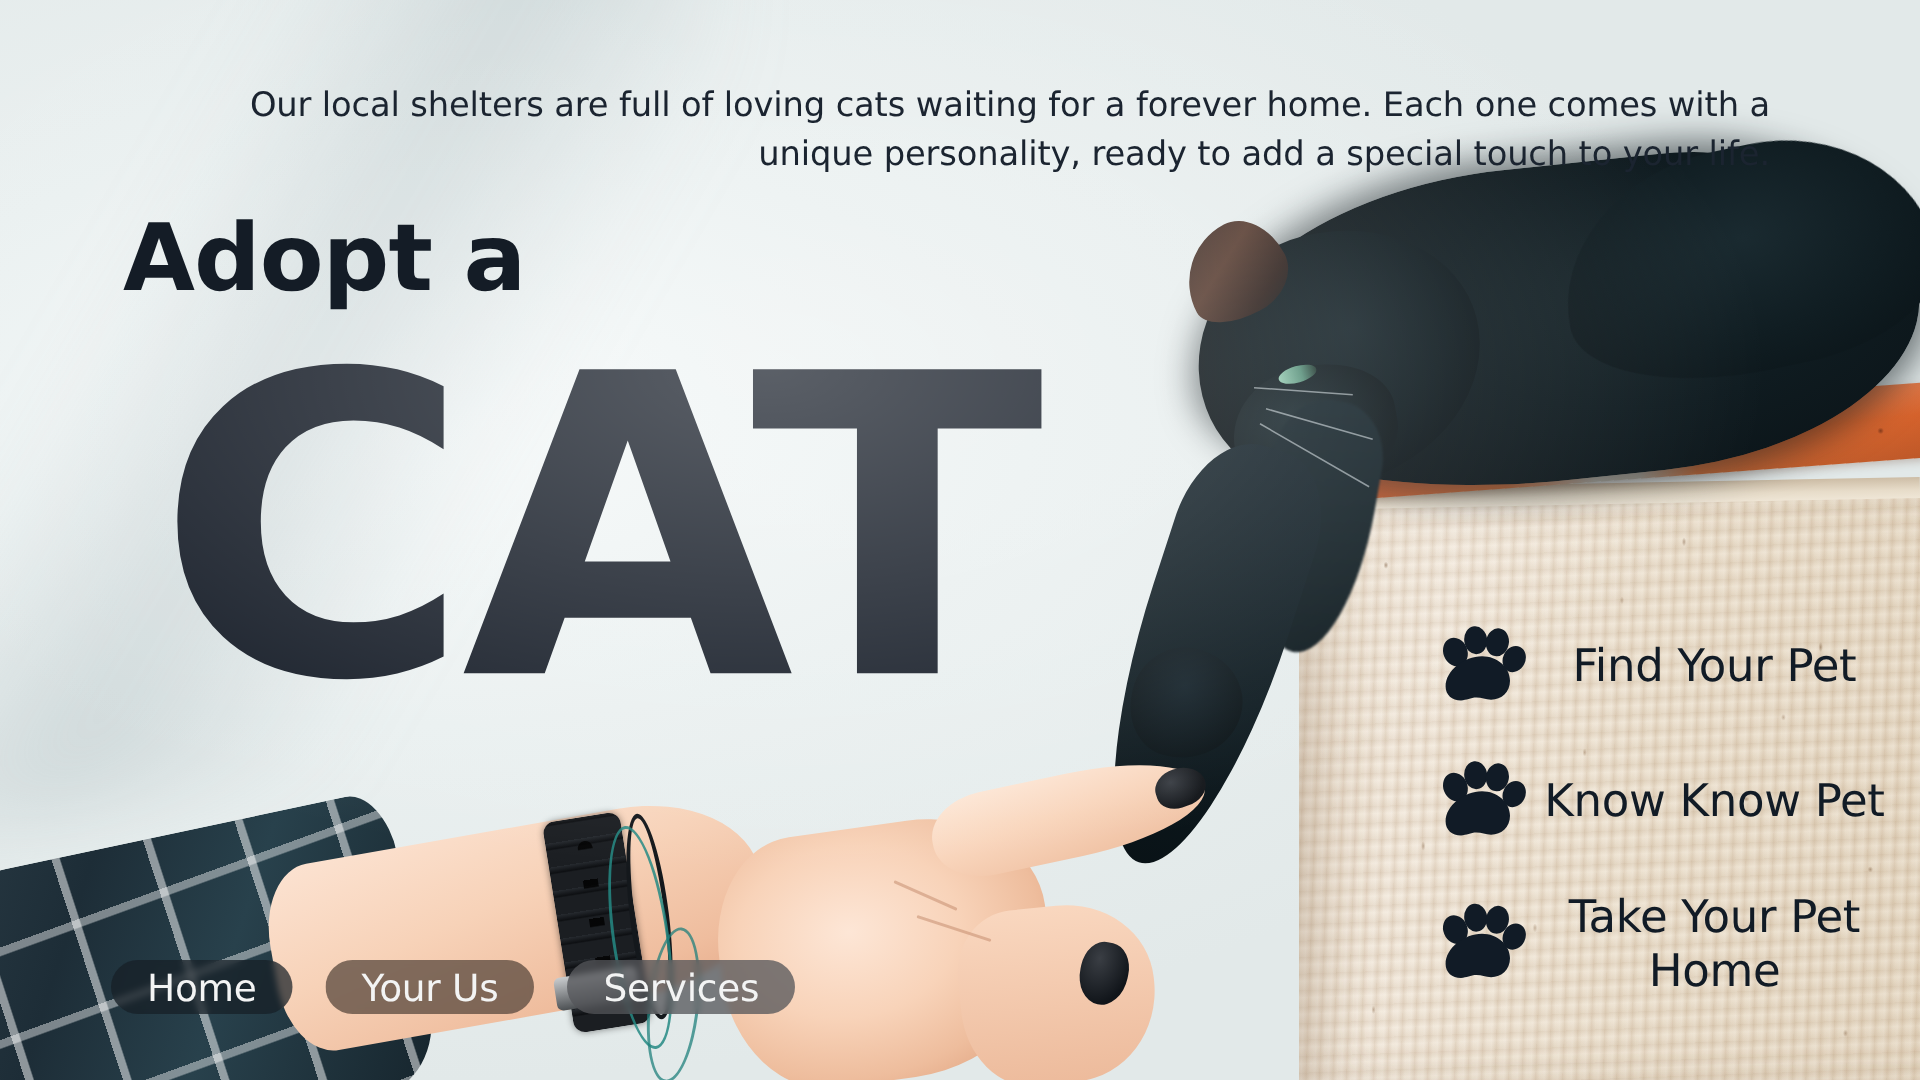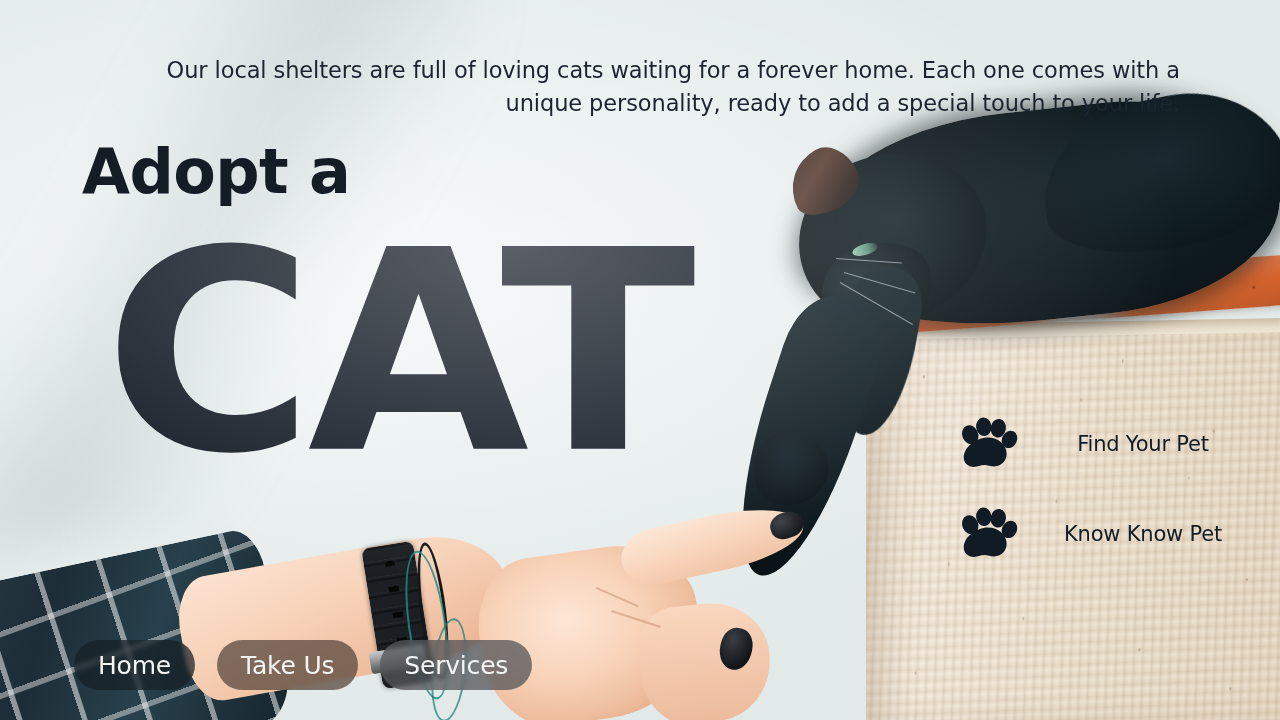--- a/index.html
+++ b/index.html
@@ -259,28 +259,28 @@
 
   
   .features{ position:absolute; left:958px; top:414px; width:300px; }
   .feature{
     display:flex; align-items:center; gap:10px; margin-bottom:28px;
     min-height:62px;
   }
   .feature:last-child{ margin-bottom:0; }
   .paw{ flex:0 0 auto; width:60px; height:56px; }
   .feature-label{
-    color:#111b26; font-size:21px; line-height:1.2;
+    color:#111b26; font-size:30px; line-height:1.2;
     font-weight:400; letter-spacing:-.2px; text-align:center; flex:1;
   }
 
   
   .nav{ position:absolute; left:74px; top:640px; display:flex; align-items:center; gap:22px; }
   .nav-pill{
-    height:50px; padding:0 24px; border-radius:26px;
+    height:36px; padding:0 24px; border-radius:26px;
     display:flex; align-items:center; justify-content:center;
     color:#f3f4f4; font-size:25px; font-weight:400; letter-spacing:-.2px;
     backdrop-filter:blur(2px);
     border:none; cursor:pointer; white-space:nowrap;
     font-family:"DejaVu Sans", sans-serif;
   }
   .pill-home{ background:rgba(22,30,38,.72); }
   .pill-about{ background:rgba(86,70,60,.74); }
   .pill-services{ background:rgba(84,86,90,.76); }
   .pill-contacts{ background:rgba(96,98,101,.78); }
@@ -354,21 +354,33 @@
         <svg viewBox="0 0 64 60" width="60" height="56" aria-hidden="true">
           <ellipse cx="13" cy="19" rx="8.6" ry="10.4" fill="#111b26" transform="rotate(-22 13 19)"></ellipse>
           <ellipse cx="27.5" cy="10.5" rx="8.2" ry="10" fill="#111b26" transform="rotate(-7 27.5 10.5)"></ellipse>
           <ellipse cx="43" cy="12" rx="8.2" ry="10" fill="#111b26" transform="rotate(10 43 12)"></ellipse>
           <ellipse cx="55" cy="24" rx="8" ry="9.6" fill="#111b26" transform="rotate(26 55 24)"></ellipse>
           <path d="M32 22c11 0 20 8 20 17.5 0 8-6 13.5-13.5 13.5-4 0-6.8-1.5-10.5-1.5-4.2 0-7 2-11 2C10.5 53.5 6 49.5 6 43.5C6 32.5 19 22 32 22z" fill="#111b26"></path>
         </svg>
       </span>
       <span class="feature-label">Know Know Pet</span>
     </div>
+    <div class="feature">
+      <span class="paw">
+        <svg viewBox="0 0 64 60" width="60" height="56" aria-hidden="true">
+          <ellipse cx="13" cy="19" rx="8.6" ry="10.4" fill="#111b26" transform="rotate(-22 13 19)"></ellipse>
+          <ellipse cx="27.5" cy="10.5" rx="8.2" ry="10" fill="#111b26" transform="rotate(-7 27.5 10.5)"></ellipse>
+          <ellipse cx="43" cy="12" rx="8.2" ry="10" fill="#111b26" transform="rotate(10 43 12)"></ellipse>
+          <ellipse cx="55" cy="24" rx="8" ry="9.6" fill="#111b26" transform="rotate(26 55 24)"></ellipse>
+          <path d="M32 22c11 0 20 8 20 17.5 0 8-6 13.5-13.5 13.5-4 0-6.8-1.5-10.5-1.5-4.2 0-7 2-11 2C10.5 53.5 6 49.5 6 43.5C6 32.5 19 22 32 22z" fill="#111b26"></path>
+        </svg>
+      </span>
+      <span class="feature-label">Take Your Pet Home</span>
+    </div>
   </div>
 
   <nav class="nav">
     <button class="nav-pill pill-home">Home</button>
-    <button class="nav-pill pill-about">Take Us</button>
+    <button class="nav-pill pill-about">Your Us</button>
     <button class="nav-pill pill-services">Services</button>
   </nav>
 
 </div>
 
 </body></html>

